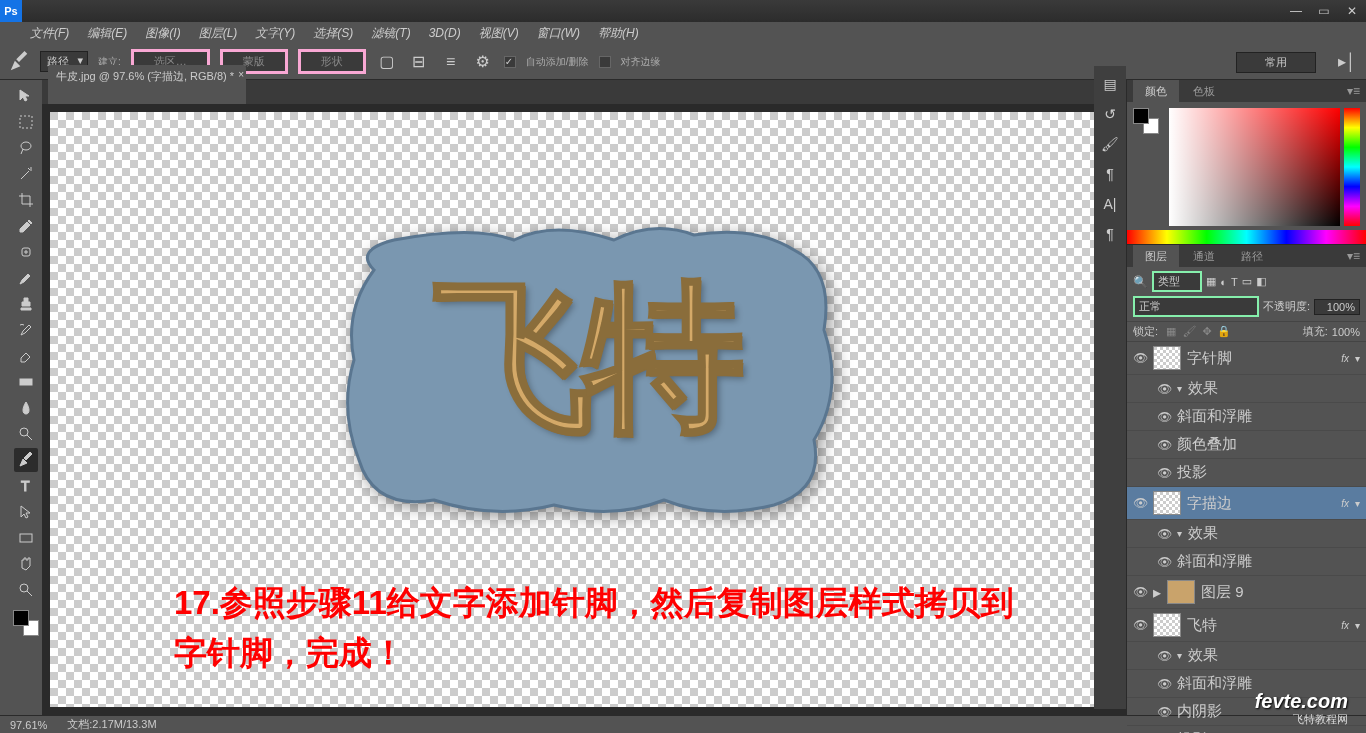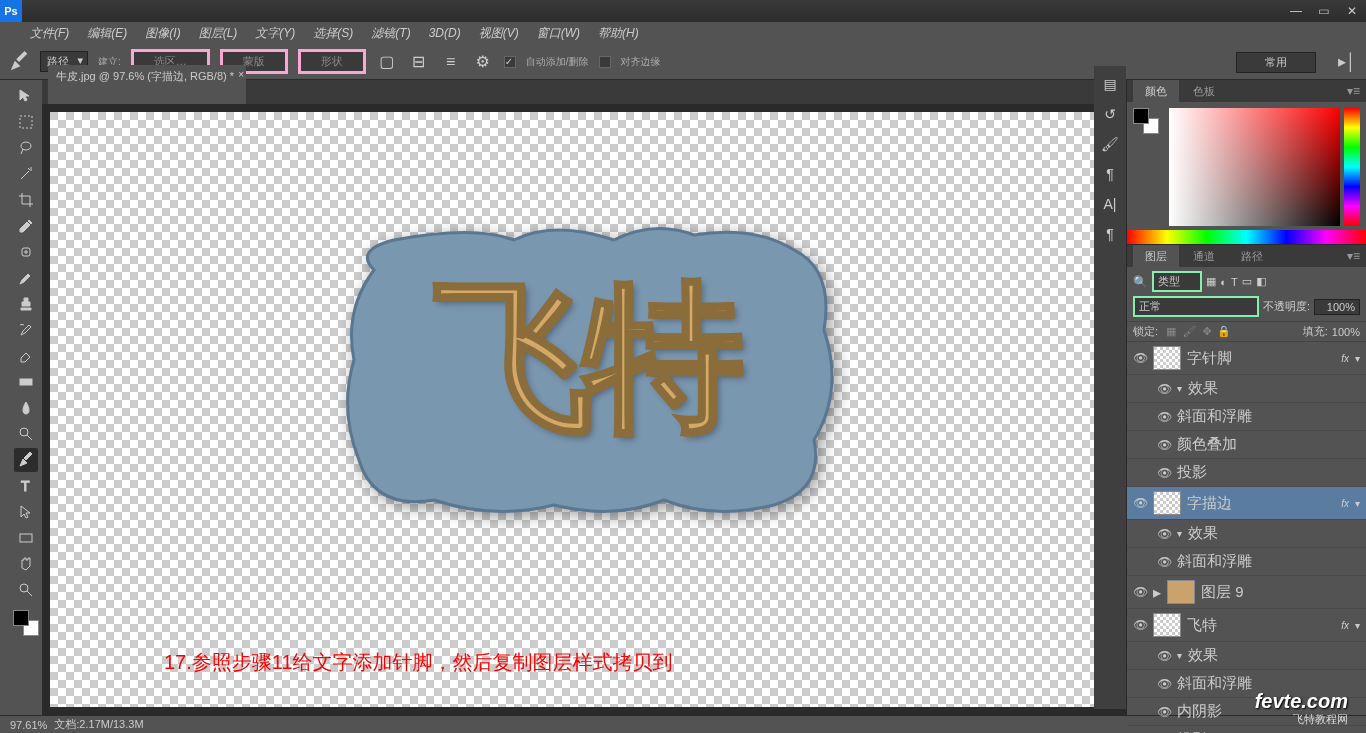--- a/index.html
+++ b/index.html
@@ -40,21 +40,21 @@
   background-image: repeating-conic-gradient(#fff 0 25%, #ccc 0 50%); 
   background-size: 16px 16px; display: flex; align-items: center; justify-content: center; }
 .artwork { position: relative; top: -40px; }
 .patch { width: 540px; height: 320px; position: relative; filter: drop-shadow(4px 4px 8px rgba(0,0,0,0.4)); }
 .denim-shape { position:absolute; inset:0; }
 .denim-shape path { fill:#7a97b0; stroke:#5a7690; stroke-width:3; }
 .leather-text { position: absolute; top: 50%; left: 50%; transform: translate(-50%, -55%); 
   font-size: 160px; font-weight: bold; color: #d4a968; 
   text-shadow: 2px 2px 0 #8a6d3b, 4px 4px 6px rgba(0,0,0,0.3); 
   -webkit-text-stroke: 3px #8a6d3b; letter-spacing: -10px; white-space: nowrap; }
-.tutorial-text { position: absolute; bottom: 30px; left: 114px; color: #ff0000; font-size: 20px; font-family: "KaiTi", cursive; line-height: 1.5; }
+.tutorial-text { position: absolute; bottom: 30px; left: 124px; color: #ff0000; font-size: 33px; font-family: "KaiTi", cursive; line-height: 1.5; font-weight: bold; }
 
 .right-panels { width: 240px; background: #535353; border-left: 1px solid #2a2a2a; display: flex; flex-direction: column; }
 .right-bar { width: 32px; background: #3f3f3f; position: absolute; right: 240px; top: 66px; bottom: 24px; display:flex; flex-direction:column; align-items:center; gap:14px; padding-top:10px; }
 .right-bar span { color:#ccc; font-size:14px; cursor:pointer; }
 .panel-group { border-bottom: 1px solid #2a2a2a; }
 .panel-tabs { height: 22px; background: #3a3a3a; display: flex; align-items: center; padding-left: 6px; gap: 2px; }
 .panel-tab { color: #999; font-size: 11px; padding: 4px 12px; cursor: pointer; }
 .panel-tab.active { background: #535353; color: #ccc; }
 .panel-menu { margin-left: auto; color: #999; padding-right: 6px; font-size: 12px; }
 
@@ -81,21 +81,21 @@
 .layer-item { display: flex; align-items: center; padding: 4px 6px; gap: 6px; border-bottom: 1px solid #4a4a4a; min-height: 30px; }
 .layer-item.selected { background: #5a7ca0; }
 .layer-item.sub { padding-left: 30px; min-height: 22px; }
 .layer-vis { width: 14px; text-align: center; color: #ccc; font-size: 12px; }
 .layer-thumb { width: 28px; height: 24px; background-image: repeating-conic-gradient(#fff 0 25%, #ccc 0 50%); background-size: 6px 6px; border: 1px solid #888; flex-shrink: 0; }
 .layer-thumb.leather { background: #c9a36b; }
 .layer-name { color: #ccc; font-size: 15px; flex: 1; }
 .layer-fx { color: #ccc; font-size: 10px; font-style: italic; }
 .layer-toggle { color: #ccc; font-size: 10px; }
 
-.statusbar { height: 18px; background: #535353; display: flex; align-items: center; padding: 0 10px; gap: 7px; border-top: 1px solid #2a2a2a; }
+.statusbar { height: 18px; background: #535353; display: flex; align-items: center; padding: 0 10px; gap: 20px; border-top: 1px solid #2a2a2a; }
 .statusbar span { color: #ccc; font-size: 11px; }
 
 .watermark { position: absolute; right: 18px; bottom: 20px; color: #fff; font-size: 20px; font-weight: bold; text-shadow: 1px 1px 2px #000; font-style: italic; z-index: 10; text-align: center; }
 .watermark-sub { position: absolute; right: 18px; bottom: 6px; color: #ddd; font-size: 11px; z-index: 10; }
 </style>
 </head>
 <body>
 
 <div class="titlebar">
   <div class="ps-logo">Ps</div>
@@ -271,20 +271,21 @@
         <div class="artwork">
           <div class="patch">
             <svg class="denim-shape" viewBox="0 0 540 320">
               <path d="M60 60 Q40 40 80 30 Q160 15 200 30 Q240 10 300 30 Q340 10 380 25 Q440 15 480 40 Q520 60 510 120 Q530 180 500 230 Q510 280 460 295 Q400 310 350 290 Q300 310 240 295 Q180 310 120 290 Q60 300 45 250 Q25 200 40 150 Q30 100 60 60 Z"></path>
             </svg>
             <div class="leather-text">飞特</div>
           </div>
         </div>
         <div class="tutorial-text">
           <div>17.参照步骤11给文字添加针脚，然后复制图层样式拷贝到</div>
+          <div>字针脚，完成！</div>
         </div>
       </div>
     </div>
   </div>
 
   <div class="right-bar">
     <span>▤</span>
     <span>↺</span>
     <span>🖌</span>
     <span>¶</span>

